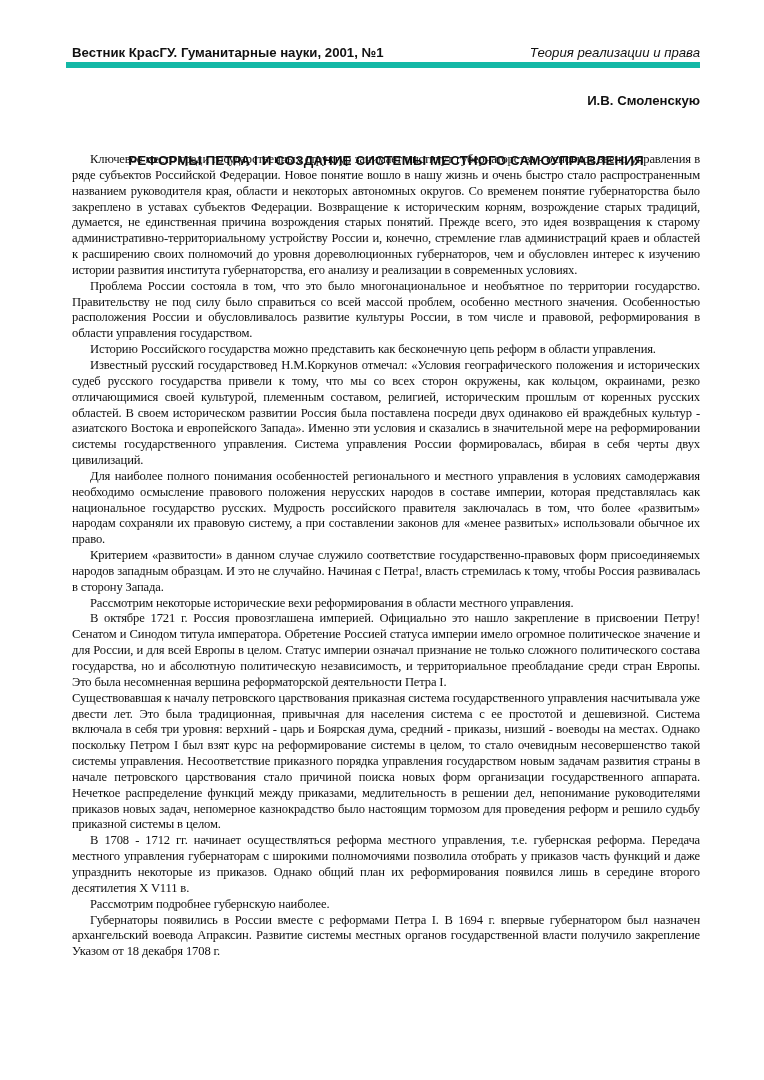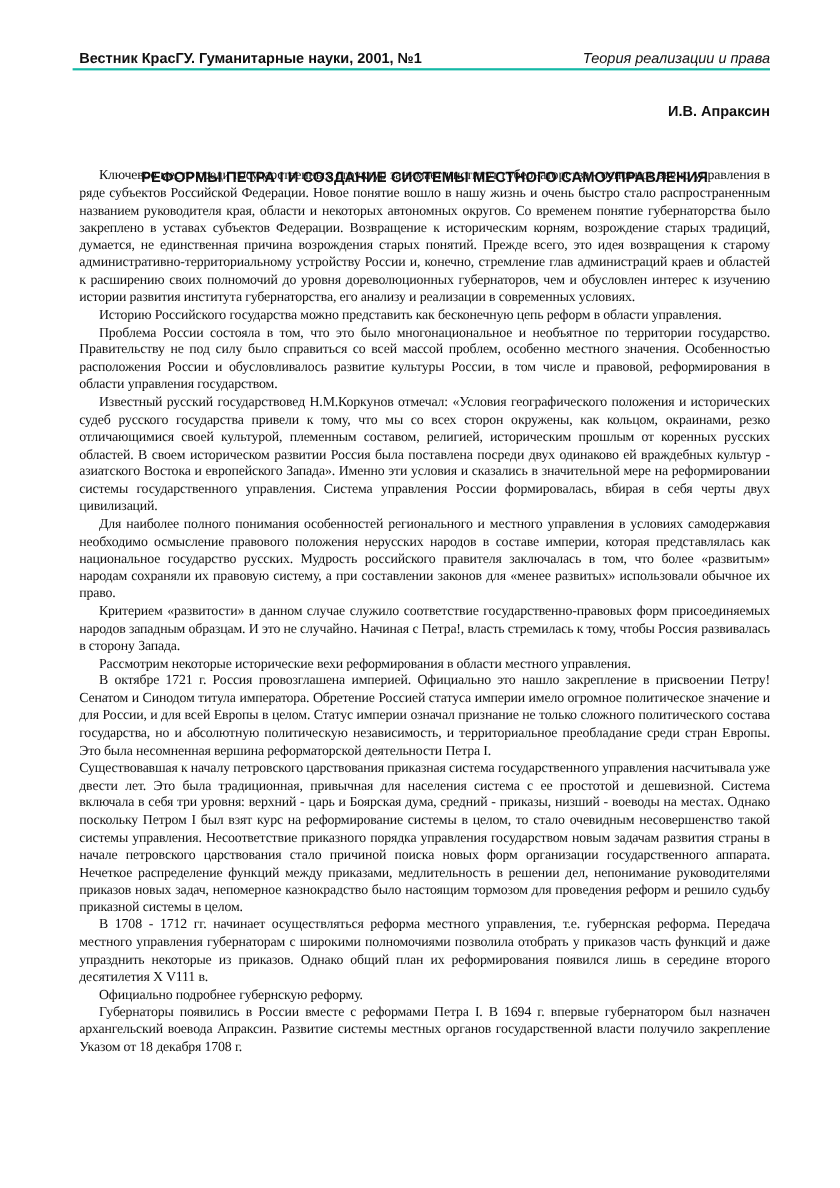--- a/index.html
+++ b/index.html
@@ -1,20 +1,20 @@
 <!DOCTYPE html>
 <html><head>
 <meta charset="utf-8">
 <style>
   html, body { margin: 0; padding: 0; background: #ffffff; }
   body { width: 764px; height: 1080px; position: relative; overflow: hidden; color: #111; }
   .page { position: absolute; left: 0; top: 0; width: 764px; height: 1080px; }
   .running-head {
     position: absolute; left: 66px; top: 44px; width: 634px; height: 18px;
-    border-bottom: 2px solid #14b8a6;
+    border-bottom: 6px solid #14b8a6;
     font-family: "Liberation Sans", sans-serif; font-size: 13.2px; line-height: 16px;
   }
   .running-head .left { position: absolute; left: 6px; top: 1px; font-weight: bold; }
   .running-head .right { position: absolute; right: 0; top: 1px; font-style: italic; }
   .author {
     position: absolute; right: 64px; top: 93px;
     font-family: "Liberation Sans", sans-serif; font-weight: bold; font-size: 13.2px;
   }
   .title {
     position: absolute; left: 72px; width: 628px; top: 126px; text-align: center;
@@ -30,31 +30,31 @@
 </style>
 </head>
 <body>
 
 <div class="page">
   <div class="running-head">
     <span class="left">Вестник КрасГУ. Гуманитарные науки, 2001, №1</span>
     <span class="right">Теория реализации и права</span>
   </div>
 
-  <div class="author">И.В. Апраксин</div>
+  <div class="author">И.В. Смоленскую</div>
 
   <div class="title">РЕФОРМЫ ПЕТРА I И СОЗДАНИЕ СИСТЕМЫ МЕСТНОГО САМОУПРАВЛЕНИЯ</div>
 
   <div class="body-text">
     <p>Ключевое место среди государственных структур занимает институт губернаторства - основное звено управления в ряде субъектов Российской Федерации. Новое понятие вошло в нашу жизнь и очень быстро стало распространенным названием руководителя края, области и некоторых автономных округов. Со временем понятие губернаторства было закреплено в уставах субъектов Федерации. Возвращение к историческим корням, возрождение старых традиций, думается, не единственная причина возрождения старых понятий. Прежде всего, это идея возвращения к старому административно-территориальному устройству России и, конечно, стремление глав администраций краев и областей к расширению своих полномочий до уровня дореволюционных губернаторов, чем и обусловлен интерес к изучению истории развития института губернаторства, его анализу и реализации в современных условиях.</p>
+    <p>Проблема России состояла в том, что это было многонациональное и необъятное по территории государство. Правительству не под силу было справиться со всей массой проблем, особенно местного значения. Особенностью расположения России и обусловливалось развитие культуры России, в том числе и правовой, реформирования в области управления государством.</p>
     <p>Историю Российского государства можно представить как бесконечную цепь реформ в области управления.</p>
-    <p>Проблема России состояла в том, что это было многонациональное и необъятное по территории государство. Правительству не под силу было справиться со всей массой проблем, особенно местного значения. Особенностью расположения России и обусловливалось развитие культуры России, в том числе и правовой, реформирования в области управления государством.</p>
     <p>Известный русский государствовед Н.М.Коркунов отмечал: «Условия географического положения и исторических судеб русского государства привели к тому, что мы со всех сторон окружены, как кольцом, окраинами, резко отличающимися своей культурой, племенным составом, религией, историческим прошлым от коренных русских областей. В своем историческом развитии Россия была поставлена посреди двух одинаково ей враждебных культур - азиатского Востока и европейского Запада». Именно эти условия и сказались в значительной мере на реформировании системы государственного управления. Система управления России формировалась, вбирая в себя черты двух цивилизаций.</p>
     <p>Для наиболее полного понимания особенностей регионального и местного управления в условиях самодержавия необходимо осмысление правового положения нерусских народов в составе империи, которая представлялась как национальное государство русских. Мудрость российского правителя заключалась в том, что более «развитым» народам сохраняли их правовую систему, а при составлении законов для «менее развитых» использовали обычное их право.</p>
     <p>Критерием «развитости» в данном случае служило соответствие государственно-правовых форм присоединяемых народов западным образцам. И это не случайно. Начиная с Петра!, власть стремилась к тому, чтобы Россия развивалась в сторону Запада.</p>
     <p>Рассмотрим некоторые исторические вехи реформирования в области местного управления.</p>
     <p>В октябре 1721 г. Россия провозглашена империей. Официально это нашло закрепление в присвоении Петру! Сенатом и Синодом титула императора. Обретение Россией статуса империи имело огромное политическое значение и для России, и для всей Европы в целом. Статус империи означал признание не только сложного политического состава государства, но и абсолютную политическую независимость, и территориальное преобладание среди стран Европы. Это была несомненная вершина реформаторской деятельности Петра I.</p>
     <p class="noindent">Существовавшая к началу петровского царствования приказная система государственного управления насчитывала уже двести лет. Это была традиционная, привычная для населения система с ее простотой и дешевизной. Система включала в себя три уровня: верхний - царь и Боярская дума, средний - приказы, низший - воеводы на местах. Однако поскольку Петром I был взят курс на реформирование системы в целом, то стало очевидным несовершенство такой системы управления. Несоответствие приказного порядка управления государством новым задачам развития страны в начале петровского царствования стало причиной поиска новых форм организации государственного аппарата. Нечеткое распределение функций между приказами, медлительность в решении дел, непонимание руководителями приказов новых задач, непомерное казнокрадство было настоящим тормозом для проведения реформ и решило судьбу приказной системы в целом.</p>
     <p>В 1708 - 1712 гг. начинает осуществляться реформа местного управления, т.е. губернская реформа. Передача местного управления губернаторам с широкими полномочиями позволила отобрать у приказов часть функций и даже упразднить некоторые из приказов. Однако общий план их реформирования появился лишь в середине второго десятилетия X V111 в.</p>
-    <p>Официально подробнее губернскую реформу.</p>
+    <p>Рассмотрим подробнее губернскую наиболее.</p>
     <p>Губернаторы появились в России вместе с реформами Петра I. В 1694 г. впервые губернатором был назначен архангельский воевода Апраксин. Развитие системы местных органов государственной власти получило закрепление Указом от 18 декабря 1708 г.</p>
   </div>
 </div>
 
 </body></html>

